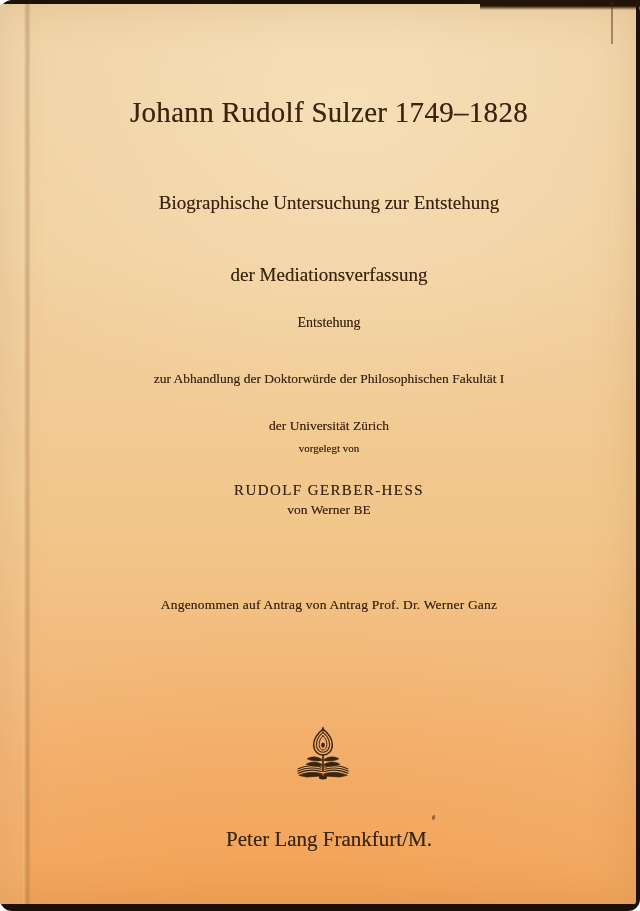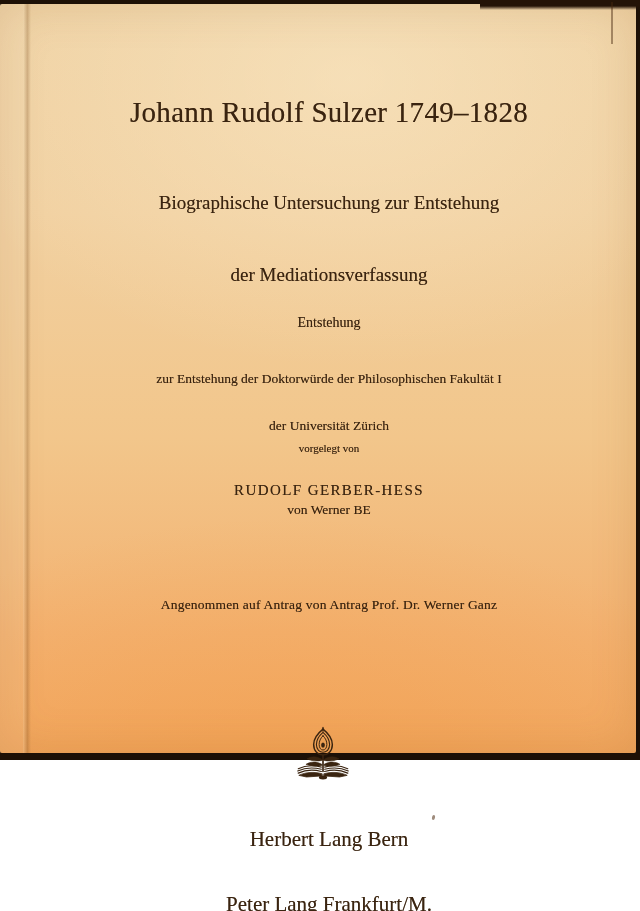--- a/index.html
+++ b/index.html
@@ -6,22 +6,23 @@
     margin: 0;
     padding: 0;
     width: 640px;
     height: 911px;
     overflow: hidden;
     font-family: "Liberation Serif", serif;
   }
   .photo {
     position: relative;
     width: 640px;
-    height: 760px;
+    height: 911px;
     background: var(--color-backdrop, #1d1006);
+    border-radius: 12px;
   }
   
   .top-edge {
     position: absolute;
     top: 0; right: 0;
     width: 160px; height: 10px;
     background: linear-gradient(180deg, #241307 60%, rgba(36,19,7,0));
     z-index: 3;
   }
   .right-edge-line {
@@ -143,21 +144,21 @@
     <h1 class="txt title">Johann Rudolf Sulzer 1749–1828</h1>
 
     <div class="txt subtitle">
       <div>Biographische Untersuchung zur Entstehung</div>
       <div>der Mediationsverfassung</div>
     </div>
 
     <div class="txt thesis-type">Entstehung</div>
 
     <div class="txt thesis-lines">
-      <div>zur Entstehung der Doktorwürde der Philosophischen Fakultät I</div>
+      <div>zur Abhandlung der Doktorwürde der Philosophischen Fakultät I</div>
       <div>der Universität Zürich</div>
     </div>
 
     <div class="txt presented-by">vorgelegt von</div>
     <div class="txt author-name">RUDOLF GERBER-HESS</div>
     <div class="txt author-origin">von Werner BE</div>
 
     <div class="txt acceptance">Angenommen auf Antrag von Antrag Prof. Dr. Werner Ganz</div>
 
     <svg class="logo" viewBox="0 0 120 104" fill="none" stroke="#3a2410" stroke-linecap="round">
@@ -180,21 +181,20 @@
       <path d="M57,82 C42,78 28,79 15,85" stroke-width="2.2"></path>
       <path d="M58,86 C43,82 29,83 16,89 L30,92 L58,90 Z" fill="#3a2410" stroke-width="1.4"></path>
       <path d="M63,74 C78,70 93,71 105,77" stroke-width="2"></path>
       <path d="M63,78 C78,74 93,75 106,81" stroke-width="2"></path>
       <path d="M63,82 C78,78 92,79 105,85" stroke-width="2.2"></path>
       <path d="M62,86 C77,82 91,83 104,89 L90,92 L62,90 Z" fill="#3a2410" stroke-width="1.4"></path>
       <ellipse cx="60" cy="93" rx="7.5" ry="3.6" fill="#3a2410" stroke="none"></ellipse>
     </svg>
 
     <div class="txt publisher">
-      <div>Herbert Lang Bern</div>
       <div>Peter Lang Frankfurt/M.</div>
       
     </div>
 
     <div class="speck"></div>
   </div>
 
   <div class="top-edge"></div>
   <div class="right-edge-line"></div>
 </div>

